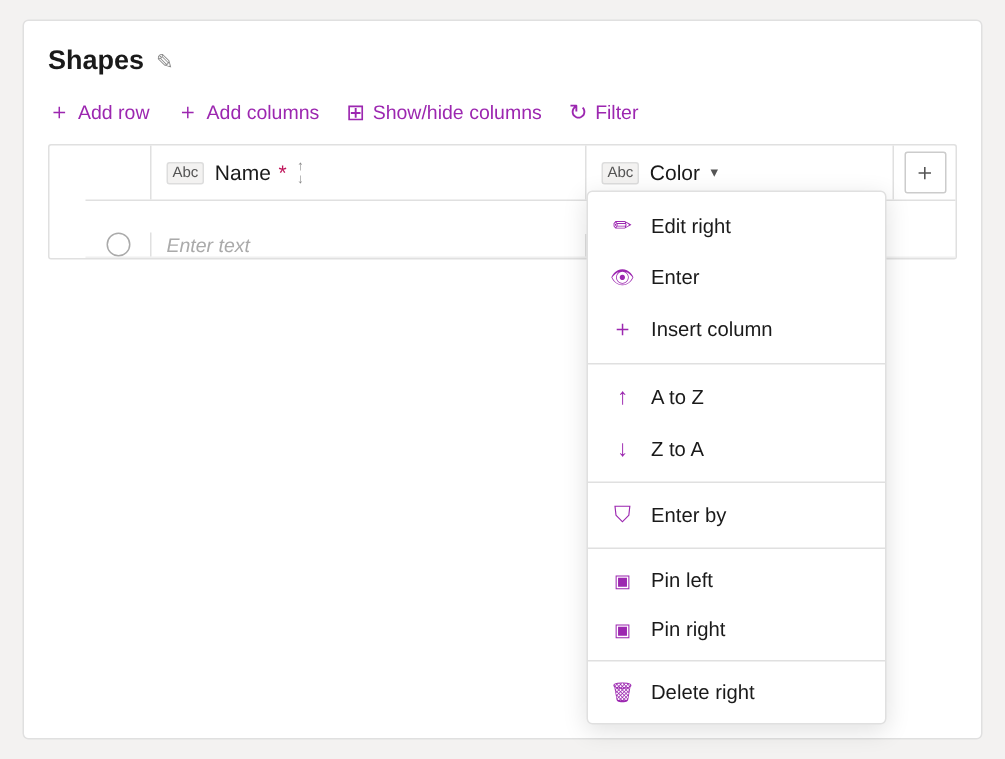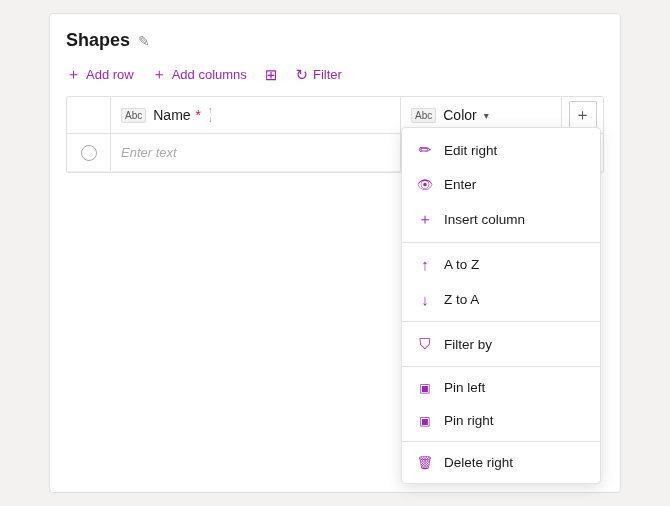--- a/index.html
+++ b/index.html
@@ -10,21 +10,21 @@
       display: flex;
       align-items: center;
       justify-content: center;
       width: 670px;
       height: 506px;
     }
     .panel {
       background: #fff;
       border: 1px solid #e0e0e0;
       border-radius: 4px;
-      width: 572px;
+      width: 640px;
       min-height: 480px;
       padding: 16px;
       position: relative;
     }
     .panel-header {
       display: flex;
       align-items: center;
       gap: 8px;
       margin-bottom: 14px;
     }
@@ -57,20 +57,21 @@
     }
     .toolbar-btn .icon-sym {
       font-size: 15px;
       font-weight: 300;
     }
     .grid-area {
       border: 1px solid #e0e0e0;
       border-radius: 2px;
       overflow: visible;
       position: relative;
+      padding-left: 24px;
     }
     .grid-header {
       display: flex;
       border-bottom: 1px solid #e0e0e0;
     }
     .col-checkbox-header {
       width: 44px;
       min-width: 44px;
       border-right: 1px solid #e0e0e0;
       padding: 8px;
@@ -128,20 +129,21 @@
       color: #555;
       margin-left: 2px;
     }
     .required-star {
       color: #c0165b;
     }
     .grid-row {
       display: flex;
       border-bottom: 1px solid #f0f0f0;
       min-height: 38px;
+      align-items: flex-end;
     }
     .row-checkbox-cell {
       width: 44px;
       min-width: 44px;
       border-right: 1px solid #e0e0e0;
       display: flex;
       align-items: center;
       justify-content: center;
     }
     .row-checkbox {
@@ -234,20 +236,21 @@
     <button class="toolbar-btn">
       <span class="icon-sym">＋</span>
       <span>Add row</span>
     </button>
     <button class="toolbar-btn">
       <span class="icon-sym">＋</span>
       <span>Add columns</span>
     </button>
     <button class="toolbar-btn">
       <span class="icon-sym">⊞</span>
+      <span>Show/hide columns</span>
     </button>
     <button class="toolbar-btn">
       <span class="icon-sym">↻</span>
       <span>Filter</span>
     </button>
   </div>
 
   <div class="grid-area">
 
     <div class="grid-header">
@@ -290,21 +293,21 @@
           </div>
 
           <div class="dropdown-item">
             <span class="di-icon">↓</span>
             <span>Z to A</span>
           </div>
           <div class="divider"></div>
 
           <div class="dropdown-item">
             <span class="di-icon">⛉</span>
-            <span>Filter by</span>
+            <span>Enter by</span>
           </div>
           <div class="divider"></div>
 
           <div class="dropdown-item">
             <span class="di-icon" style="font-size:12px;">▣</span>
             <span>Pin left</span>
           </div>
 
           <div class="dropdown-item">
             <span class="di-icon" style="font-size:12px;">▣</span>

